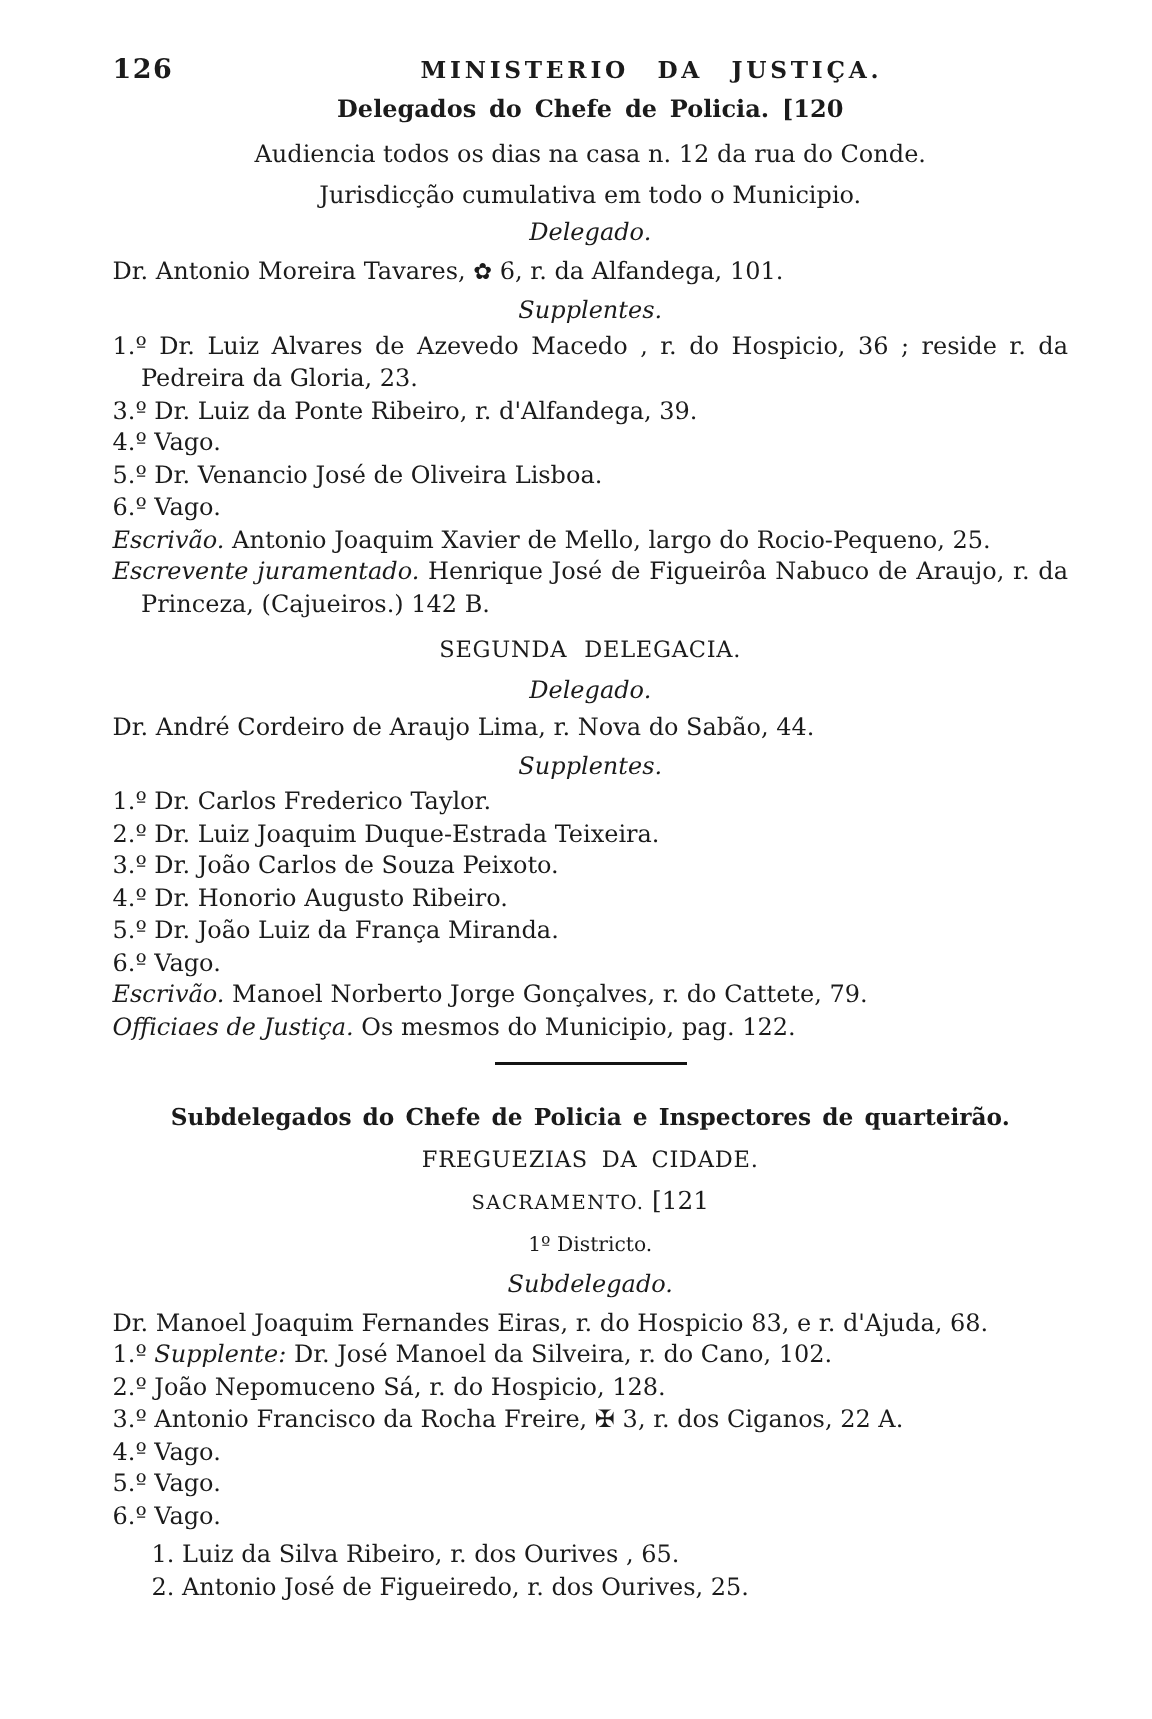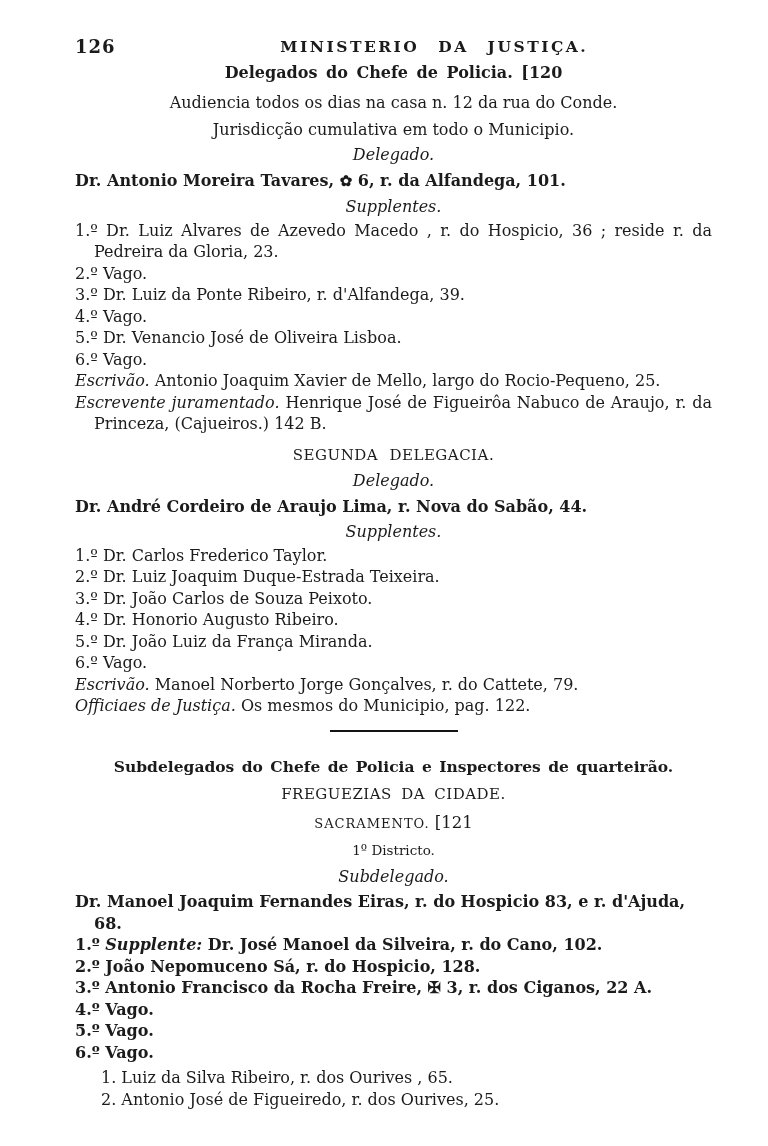--- a/index.html
+++ b/index.html
@@ -26,21 +26,21 @@
   .ital { font-style: italic; }
 
   .sec-title { font-size: 16px; font-weight: bold; word-spacing: 3px; margin-top: 4px; }
   .line-aud { margin-top: 9px; }
   .line-jur { margin-top: 5px; }
   .caps-head { margin-top: 6px; font-size: 15px; word-spacing: 6px; letter-spacing: 0.5px; }
   .role-head { margin-top: 4px; font-size: 16px; }
   .hang { padding-left: 19px; text-indent: -19px; margin: 0; }
   .just { text-align: justify; }
   .list { margin-top: 2px; }
-  .mt4 { margin-top: 4px; font-weight: bold; }
+  .mt4 { margin-top: 4px; }
   .mt6 { margin-top: 6px; }
   .mt10 { margin-top: 10px; }
 
   .rule {
     border: none; border-top: 2.5px solid #141414;
     width: 128px; margin: 13px auto 0 auto;
   }
   .sub-title { font-size: 15.5px; font-weight: bold; word-spacing: 2px; margin-top: 24px; }
   .freguezias { margin-top: 7px; font-size: 15px; word-spacing: 4px; letter-spacing: 0.5px; }
   .parish { margin-top: 6px; }
@@ -69,21 +69,20 @@
     <div class="c ital role-head">Delegado.</div>
 
     <p class="hang mt4"><span>Dr. Antonio Moreira Tavares,</span>
       <span class="orn">✿</span>
       <span>6, r. da Alfandega, 101.</span></p>
 
     <div class="c ital role-head">Supplentes.</div>
 
     <div class="list">
       <p class="hang just">1.º Dr. Luiz Alvares de Azevedo Macedo , r. do Hospicio, 36 ; reside r. da Pedreira da Gloria, 23.</p>
-      <p class="hang">2.º Vago.</p>
       <p class="hang">3.º Dr. Luiz da Ponte Ribeiro, r. d'Alfandega, 39.</p>
       <p class="hang">4.º Vago.</p>
       <p class="hang">5.º Dr. Venancio José de Oliveira Lisboa.</p>
       <p class="hang">6.º Vago.</p>
       <p class="hang"><span class="ital">Escrivão.</span>
         <span>Antonio Joaquim Xavier de Mello, largo do Rocio-Pequeno, 25.</span></p>
       <p class="hang just"><span class="ital">Escrevente juramentado.</span>
         <span>Henrique José de Figueirôa Nabuco de Araujo, r. da Princeza, (Cajueiros.) 142 B.</span></p>
     </div>
 

